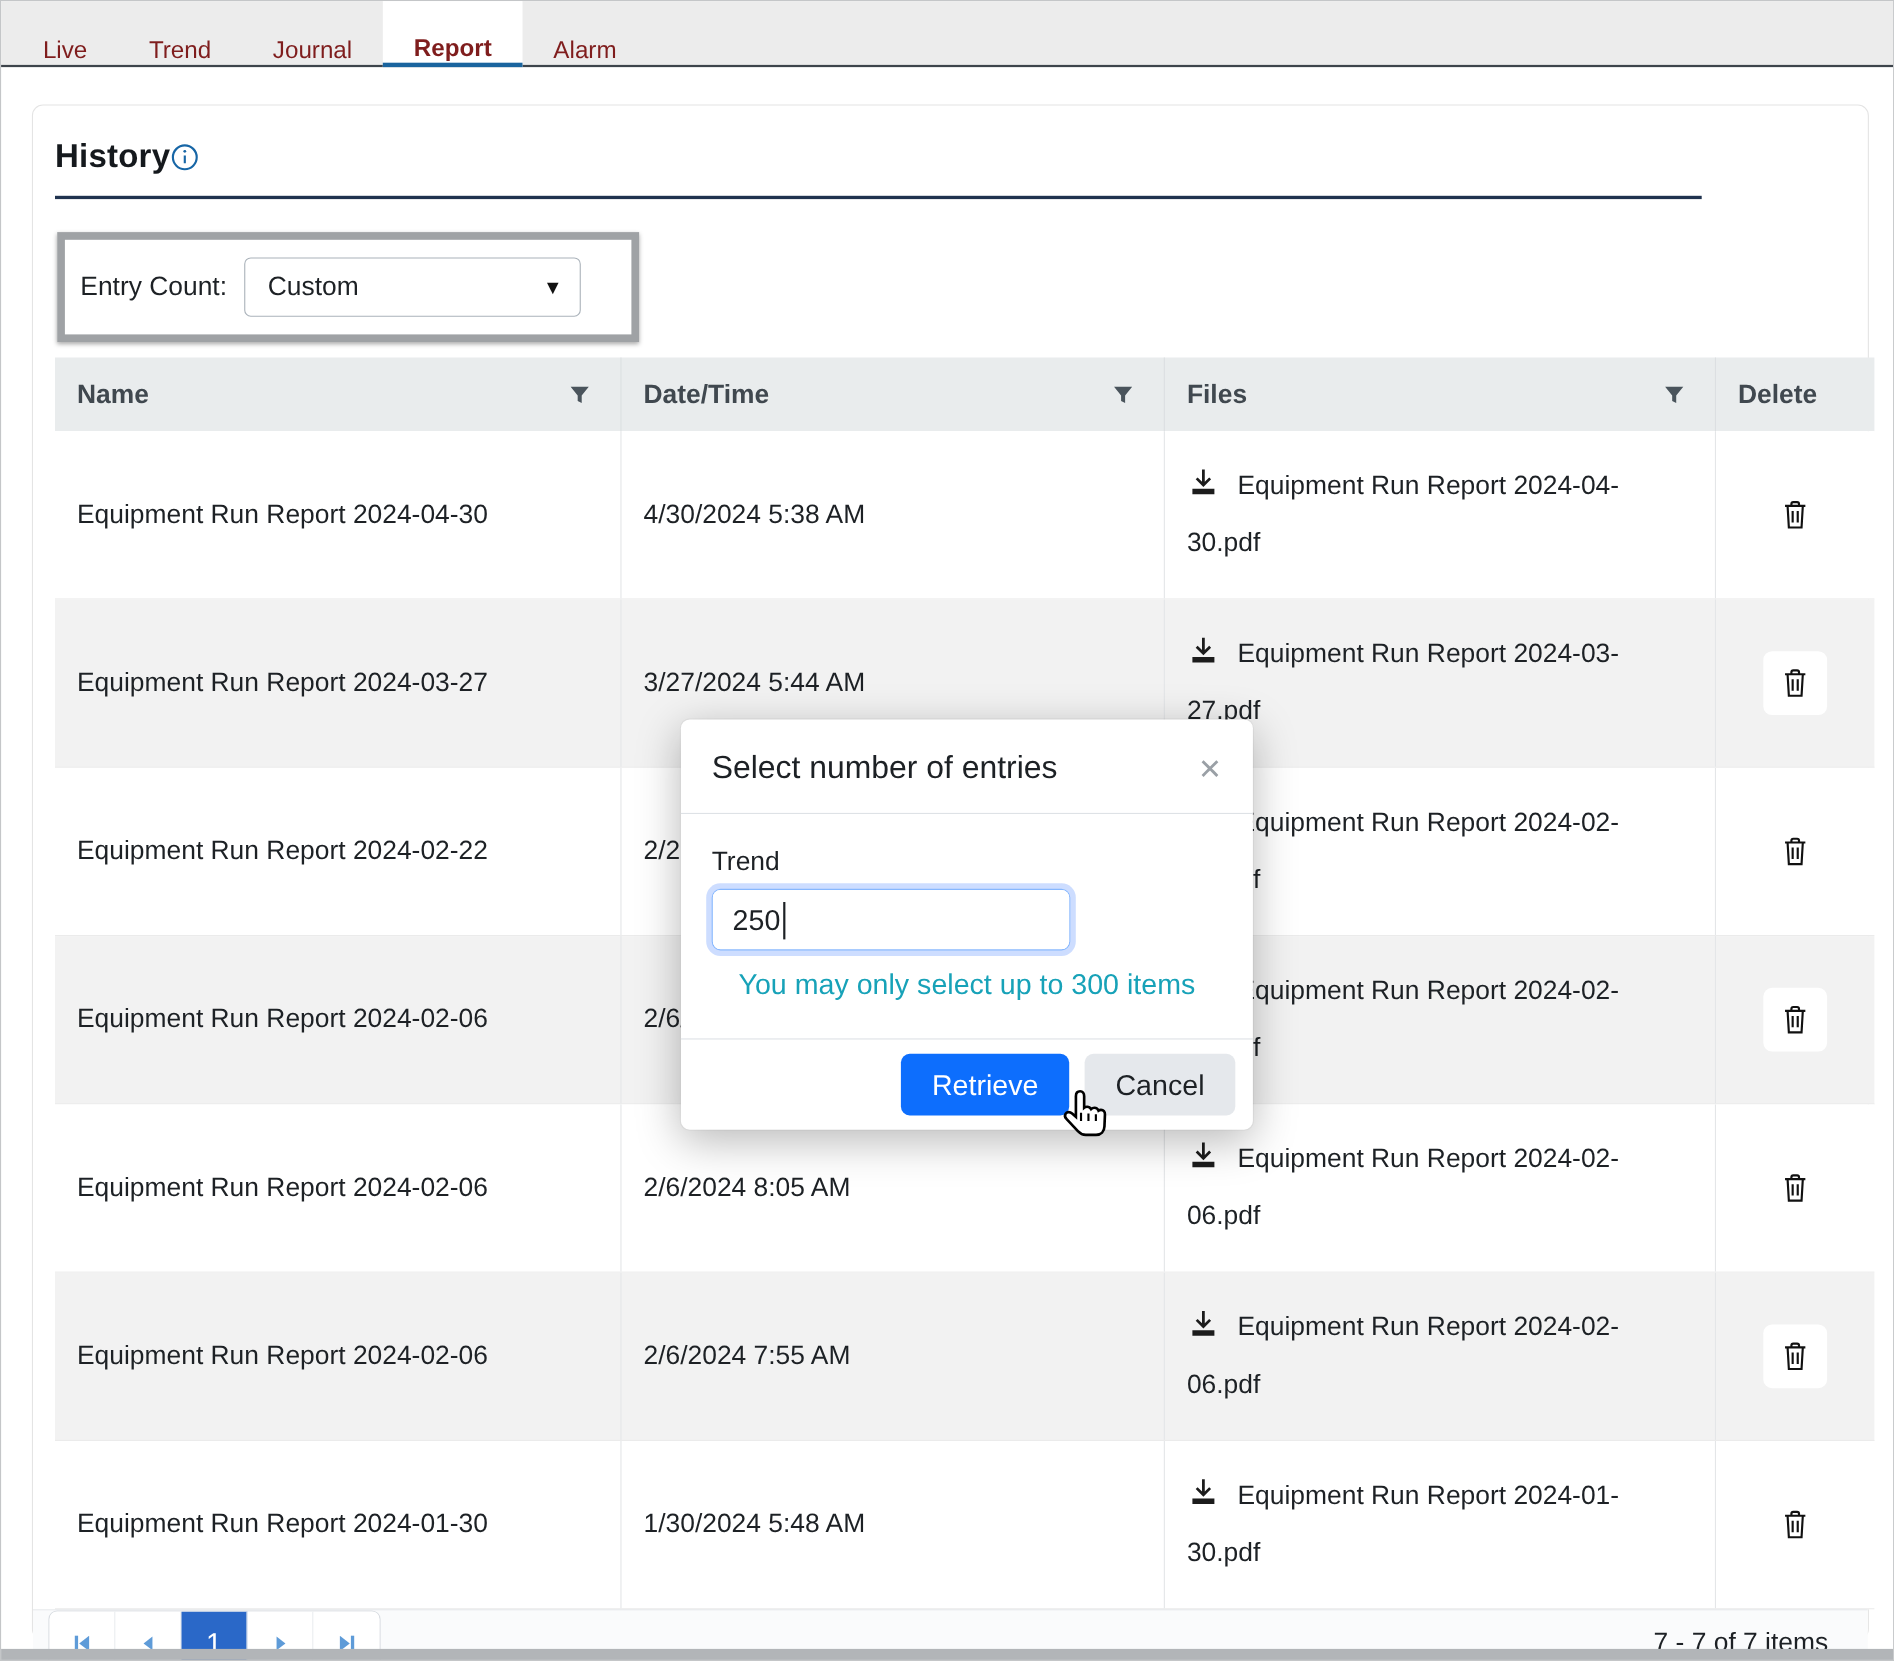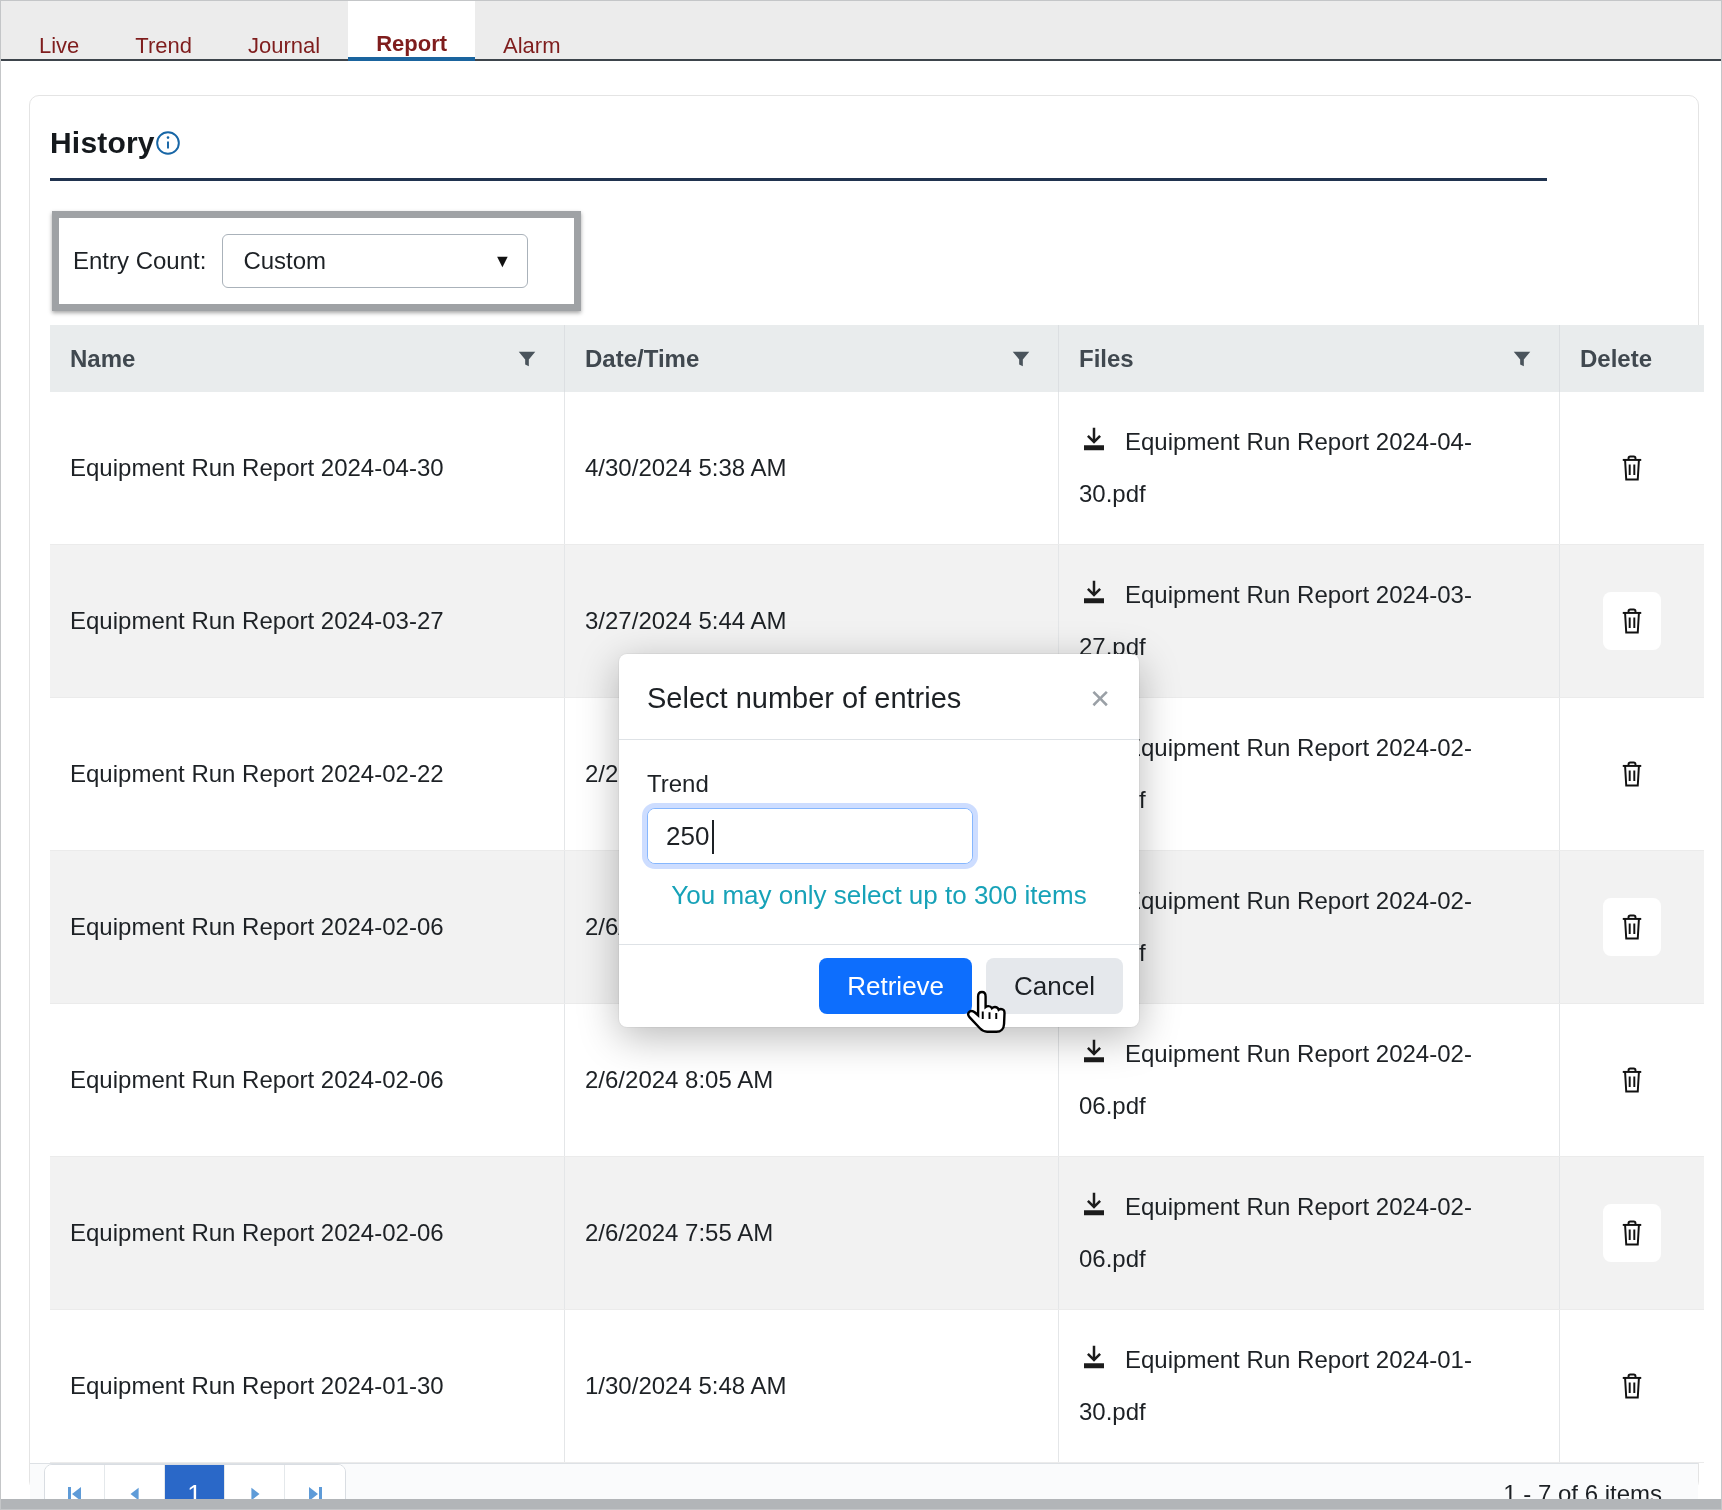--- a/index.html
+++ b/index.html
@@ -365,21 +365,21 @@
             <polygon points="6,3 6,17 15,10" fill="#5e9bd8"></polygon>
           </svg>
       </button>
       <button class="pbtn">
         <svg width="20" height="20" viewBox="0 0 20 20">
             <polygon points="4,3 4,17 13,10" fill="#5e9bd8"></polygon>
             <rect x="14" y="3" width="3" height="14" fill="#5e9bd8"></rect>
           </svg>
       </button>
     </div>
-    <span class="page-summary">1 - 7 of 6 items</span>
+    <span class="page-summary">7 - 7 of 7 items</span>
   </div>
 </div>
 
 <div class="backdrop-free-modal">
   <div class="modal-head">
     <span class="modal-title">Select number of entries</span>
     <button class="modal-close">✕</button>
   </div>
   <div class="modal-body">
     <div class="count-label">Trend</div>

